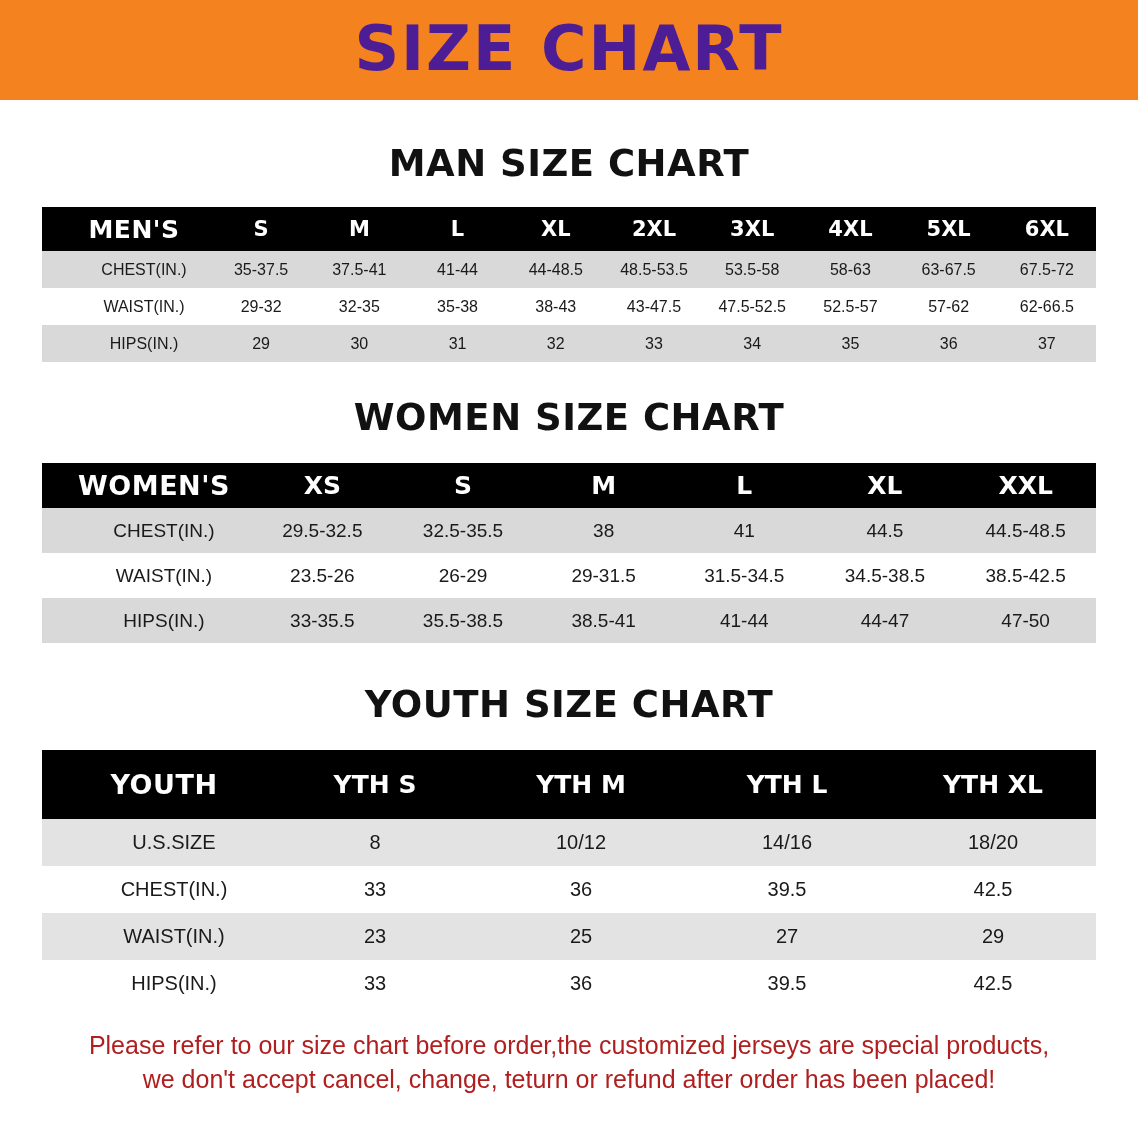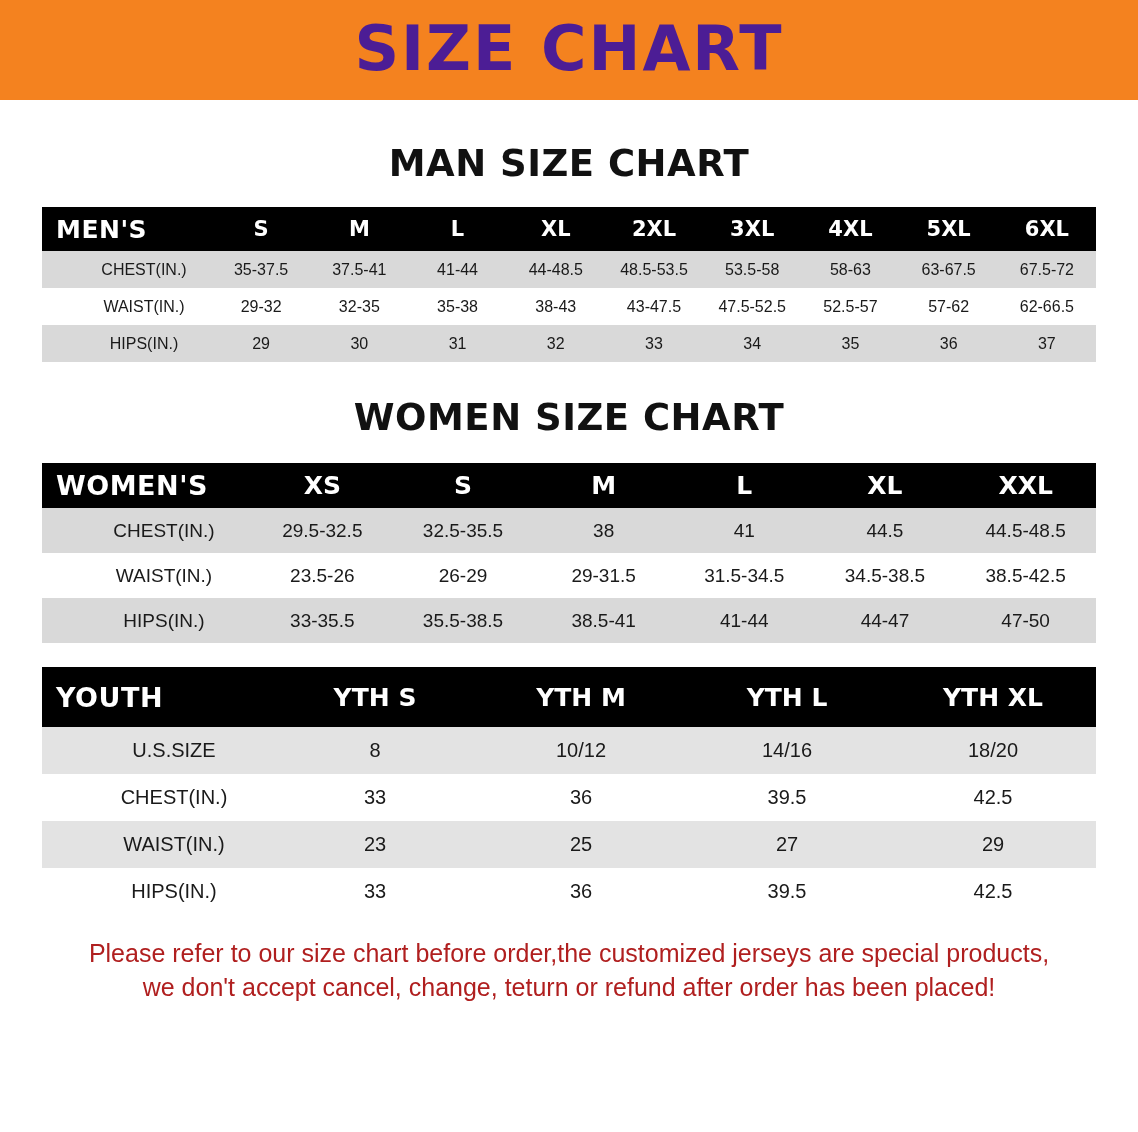--- a/index.html
+++ b/index.html
@@ -70,21 +70,21 @@
     background: #000000;
     color: #ffffff;
   }
   thead th {
     font-family: "DejaVu Sans", sans-serif;
     font-weight: bold;
     text-align: center;
     padding: 0;
   }
   thead th.rowlabel {
-    text-align: left;
+    text-align: center;
     padding-left: 14px;
     letter-spacing: 0.5px;
   }
   tbody td {
     text-align: center;
     font-family: "Liberation Sans", sans-serif;
     color: #1a1a1a;
   }
   tbody td.rowlabel {
     text-align: center;
@@ -101,21 +101,21 @@
 
   
   .table-women thead th { height: 45px; font-size: 25px; }
   .table-women thead th.rowlabel { font-size: 27px; }
   .table-women tbody td { height: 43px; font-size: 19px; }
   .table-women tbody tr.alt { background: #d9d9d9; }
   .table-women tbody tr.plain { background: #ffffff; }
   .table-women col.c0 { width: 210px; }
 
   
-  .table-youth thead th { height: 60px; font-size: 25px; }
+  .table-youth thead th { height: 69px; font-size: 25px; }
   .table-youth thead th.rowlabel { font-size: 27px; }
   .table-youth tbody td { height: 45px; font-size: 20px; }
   .table-youth tbody tr.alt { background: #e3e3e3; }
   .table-youth tbody tr.plain { background: #ffffff; }
   .table-youth col.c0 { width: 230px; }
 
   
   .note {
     margin: 22px 40px 0 40px;
     text-align: center;
@@ -253,20 +253,21 @@
           <td>35.5-38.5</td>
           <td>38.5-41</td>
           <td>41-44</td>
           <td>44-47</td>
           <td>47-50</td>
         </tr>
       </tbody>
     </table>
   </div>
 
+  <div class="section-title title-youth">YOUTH SIZE CHART</div>
   <div class="table-wrap table-youth">
     <table>
       <colgroup>
         <col class="c0">
           <col>
           <col>
           <col>
           <col>
       </colgroup>
       <thead>

